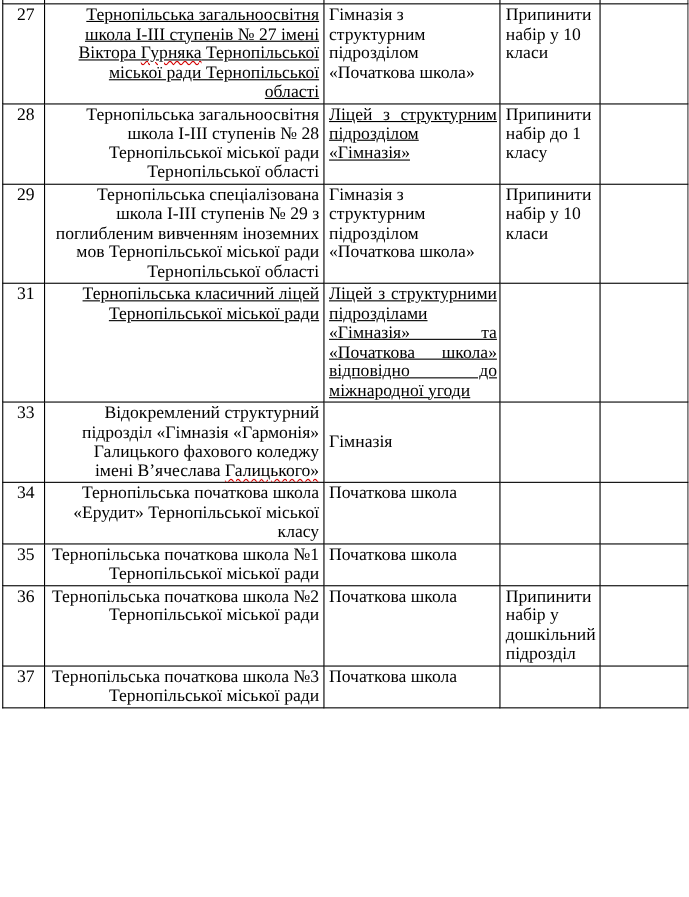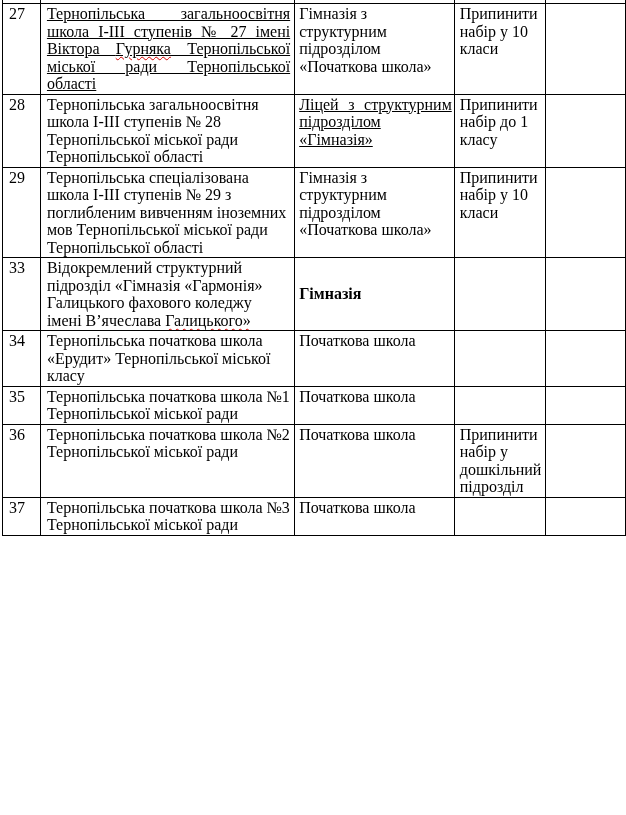--- a/index.html
+++ b/index.html
@@ -32,32 +32,32 @@
     border: 1px solid #000000;
     vertical-align: top;
     padding: 1px 4px;
     overflow: hidden;
   }
   tr.sliver td {
     border-top: none;
     height: 3px;
     padding: 0;
   }
-  td.num  { padding: 1px 2px 1px 6px; }
-  td.name { padding: 1px 4px 1px 6px; }
+  td.num  { padding: 1px 2px 1px 6px; text-align: center; }
+  td.name { padding: 1px 4px 1px 6px; text-align: right; }
   td.type { padding: 1px 2px 1px 4px; }
   td.action {
     padding: 1px 4px 1px 5px;
     overflow-wrap: break-word;
     word-wrap: break-word;
   }
   td.notes { padding: 1px 2px; }
 
   .justify  { text-align: justify; text-decoration: underline; }
-  .v-middle { vertical-align: middle; font-weight: bold; }
+  .v-middle { vertical-align: middle; }
 
   .misspelled {
     text-decoration-line: underline;
     text-decoration-style: wavy;
     text-decoration-color: #d40000;
     text-decoration-thickness: 1px;
     text-underline-offset: 2px;
   }
 </style>
 </head>
@@ -94,20 +94,27 @@
         <td class="notes"></td>
       </tr>
       <tr>
         <td class="num">29</td>
         <td class="name">Тернопільська спеціалізована школа І-ІІІ ступенів № 29 з поглибленим вивченням іноземних мов Тернопільської міської ради Тернопільської області</td>
         <td class="type">Гімназія з структурним підрозділом «Початкова школа»</td>
         <td class="action">Припинити набір у 10 класи</td>
         <td class="notes"></td>
       </tr>
       <tr>
+        <td class="num">31</td>
+        <td class="name justify">Тернопільська класичний ліцей Тернопільської міської ради</td>
+        <td class="type justify">Ліцей з структурними підрозділами «Гімназія» та «Початкова школа» відповідно до міжнародної угоди</td>
+        <td class="action"></td>
+        <td class="notes"></td>
+      </tr>
+      <tr>
         <td class="num">33</td>
         <td class="name">Відокремлений структурний підрозділ «Гімназія «Гармонія» Галицького фахового коледжу імені В’ячеслава <span class="misspelled">Галицького»</span></td>
         <td class="type v-middle">Гімназія</td>
         <td class="action"></td>
         <td class="notes"></td>
       </tr>
       <tr>
         <td class="num">34</td>
         <td class="name">Тернопільська початкова школа «Ерудит» Тернопільської міської класу</td>
         <td class="type">Початкова школа</td>

